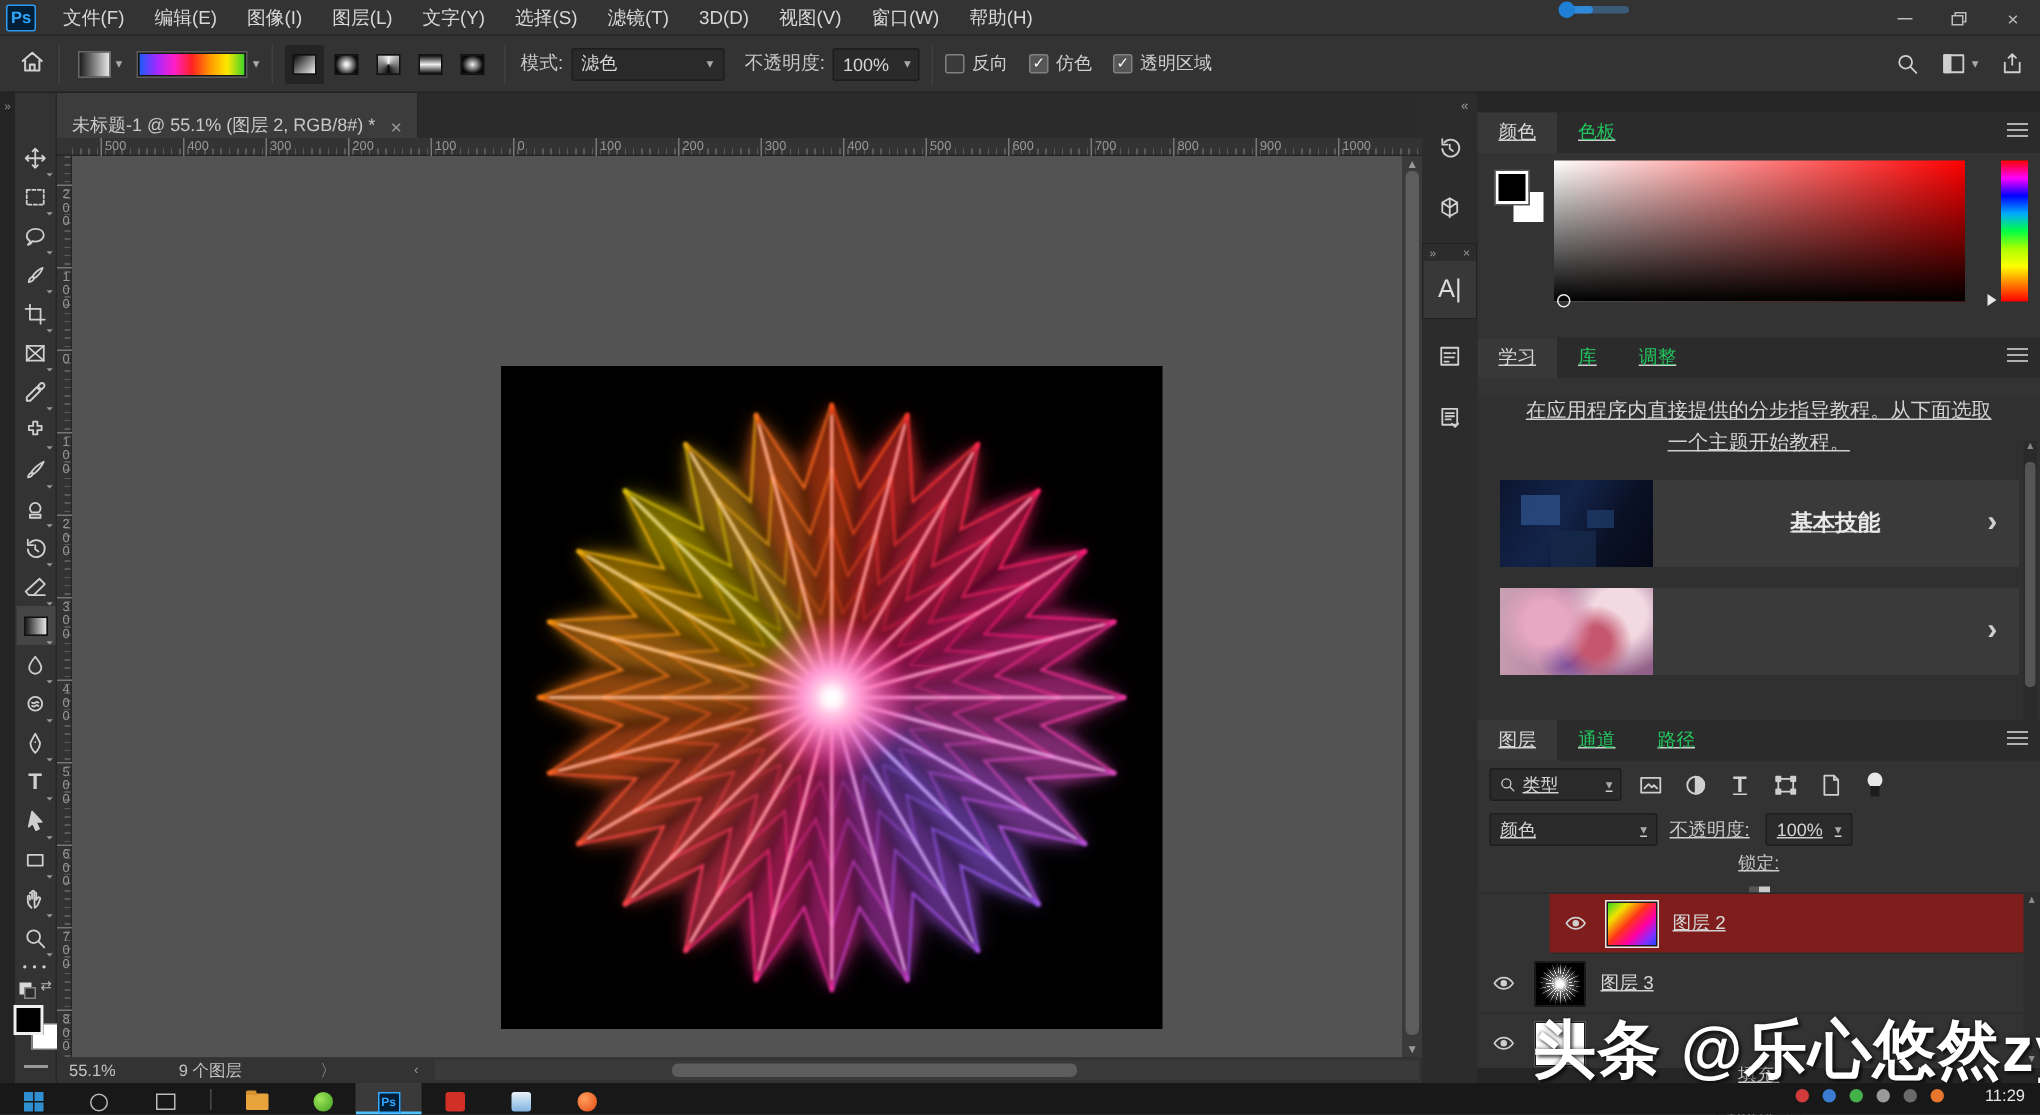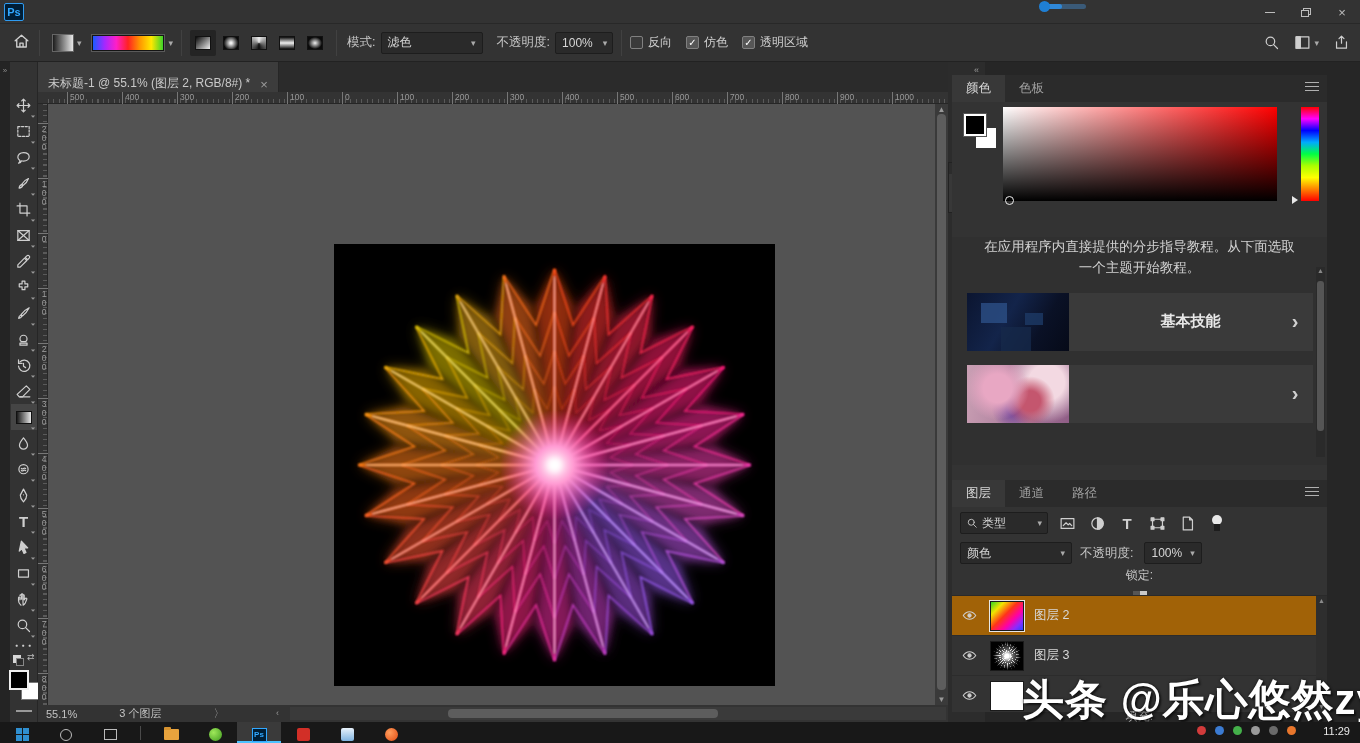--- a/index.html
+++ b/index.html
@@ -114,23 +114,23 @@
     display:flex; flex-direction:column; align-items:center; }
   .dock .collapse { align-self:flex-end; color:#9a9a9a; font-size:9px; padding:3px 6px; }
   .dock-btn { width:30px; height:28px; display:flex; align-items:center; justify-content:center; margin:6px 0; }
   .float-panel { width:37px; background:#383838; border:1px solid #222; margin:4px 0; }
   .float-panel .fp-head { display:flex; justify-content:space-between; padding:1px 4px; background:#2c2c2c;
     color:#9a9a9a; font-size:8px; }
   .float-panel .fp-body { height:38px; display:flex; align-items:center; justify-content:center;
     color:#dcdcdc; font-size:17px; }
 
   
-  .rpanel { position:absolute; left:952px; width:375px; background:#333; }
+  .rpanel { position:absolute; left:985px; width:375px; background:#333;text-decoration:underline; }
   .ptabs { height:27px; background:#2b2b2b; display:flex; align-items:flex-end; position:relative; }
-  .ptab { padding:5px 14px; font-size:12.5px; color:#a3a3a3; }
+  .ptab { padding:5px 14px; font-size:12.5px; color:#22c55e; }
   .ptab.active { background:#383838; color:#d8d8d8; }
   .pmenu { position:absolute; right:8px; top:7px; width:14px; height:10px;
     background:repeating-linear-gradient(#b0b0b0 0 1.5px,transparent 1.5px 4px); }
 
   .color-panel { top:75px; height:150px; }
   .cp-body { position:relative; height:123px; }
   .cp-swatches { position:absolute; left:12px; top:12px; width:40px; height:40px; }
   .cp-swatches .bg { position:absolute; left:12px; top:14px; width:20px; height:20px; background:#fff; }
   .cp-swatches .fg { position:absolute; left:0; top:0; width:22px; height:22px; background:#000; border:2px solid #fff; outline:1px solid #555; }
   .cp-field { position:absolute; left:51px; top:5px; width:274px; height:94px;
@@ -168,21 +168,21 @@
   .filter-toggle::after { content:""; position:absolute; left:3px; top:9px; width:6px; height:7px; background:#1d1d1d; }
   .lay-blend { height:28px; gap:6px; }
   .blend-select { width:112px; height:22px; background:#2a2a2a; border:1px solid #1d1d1d; border-radius:2px;
     display:flex; align-items:center; justify-content:space-between; padding:0 6px; color:#d6d6d6; }
   .small-select { height:22px; background:#2a2a2a; border:1px solid #1d1d1d; border-radius:2px;
     display:flex; align-items:center; gap:8px; padding:0 6px; color:#d6d6d6; }
   .lay-lock { height:28px; gap:7px; color:#c7c7c7;flex-direction:column; }
   .checker { width:14px; height:14px; background:conic-gradient(#c9c9c9 0 25%,#555 0 50%,#c9c9c9 0 75%,#555 0); }
   .layers-list { position:relative; height:116px; background:#333; border-top:1px solid #2a2a2a; overflow:hidden; }
   .layer-item { display:flex; align-items:center; height:40px; border-bottom:1px solid #2c2c2c; padding-left:6px; gap:10px; }
-  .layer-item.sel { background:#a16207; }
+  .layer-item.sel { background:#7f1d1d;margin-left:48px; }
   .layer-eye { width:22px; display:flex; justify-content:center; }
   .layer-thumb { width:34px; height:30px; border:1px solid #1a1a1a; flex:none; position:relative; }
   .layer-item.sel .layer-thumb { outline:1.5px solid #e8e8e8; }
   .thumb-gradient { background:linear-gradient(135deg,#35d621 0%,#f2e300 22%,#ff3418 45%,#ff00a6 66%,#8a2bff 84%,#2447ff 100%); }
   .thumb-white { background:#fff; }
   .thumb-star { background:#000; overflow:hidden; }
   .thumb-star::before { content:""; position:absolute; inset:0;
     background:repeating-conic-gradient(rgba(255,255,255,.85) 0deg 3deg,transparent 3deg 16deg);
     -webkit-mask:radial-gradient(circle,#000 0 38%,transparent 68%); mask:radial-gradient(circle,#000 0 38%,transparent 68%); }
   .thumb-star::after { content:""; position:absolute; inset:0; background:radial-gradient(circle,#fff 0 2px,rgba(255,255,255,.4) 6px,transparent 13px); }
@@ -217,20 +217,33 @@
   .tray i { width:9px; height:9px; border-radius:50%; display:block; }
   .tb-time { position:absolute; right:10px; top:3px; color:#e8e8e8; font-size:11px; }
 </style>
 </head>
 <body>
 
 <div class="screen">
 
   <div class="menubar">
     <div class="ps-logo">Ps</div>
+    <div class="menus" id="menus">
+        <div class="menu-item">文件(F)</div>
+        <div class="menu-item">编辑(E)</div>
+        <div class="menu-item">图像(I)</div>
+        <div class="menu-item">图层(L)</div>
+        <div class="menu-item">文字(Y)</div>
+        <div class="menu-item">选择(S)</div>
+        <div class="menu-item">滤镜(T)</div>
+        <div class="menu-item">3D(D)</div>
+        <div class="menu-item">视图(V)</div>
+        <div class="menu-item">窗口(W)</div>
+        <div class="menu-item">帮助(H)</div>
+      </div>
     <div class="overlay-slider">
         <span class="fill"></span>
         <span class="knob"></span>
       </div>
     <div class="win-btns">
       <div class="win-btn">
           <span class="bar"></span>
         </div>
       <div class="win-btn">
           <span class="boxes">
@@ -739,21 +752,21 @@
   </div>
 
   <div class="vscroll">
     <span class="arr" style="top:1px">▲</span>
     <div class="thumb" style="top:10px;height:576px"></div>
     <span class="arr" style="bottom:1px">▼</span>
   </div>
 
   <div class="statusrow">
     <span class="zoom">55.1%</span>
-    <span class="info">3 个图层</span>
+    <span class="info">9 个图层</span>
     <span class="chev">〉</span>
     <div class="hscroll">
       <span class="arrL">‹</span>
       <div class="thumb"></div>
     </div>
   </div>
 
   <div class="dock">
     <div class="collapse">«</div>
     <div class="dock-btn">
@@ -800,20 +813,26 @@
       <div class="cp-field">
         <span class="marker"></span>
       </div>
       <div class="cp-hue">
         <span class="hmark"></span>
       </div>
     </div>
   </div>
 
   <div class="rpanel learn-panel">
+    <div class="ptabs" id="learnTabs">
+      <span class="ptab active">学习</span>
+        <span class="ptab">库</span>
+        <span class="ptab">调整</span>
+        <span class="pmenu"></span>
+    </div>
     <div class="lp-body">
       <div class="lp-desc">在应用程序内直接提供的分步指导教程。从下面选取一个主题开始教程。</div>
       <div class="lp-card">
         <div class="img img-room"></div>
         <div class="clabel">基本技能</div>
         <div class="chev">›</div>
       </div>
       <div class="lp-card">
         <div class="img img-flowers"></div>
         <div class="chev">›</div>

